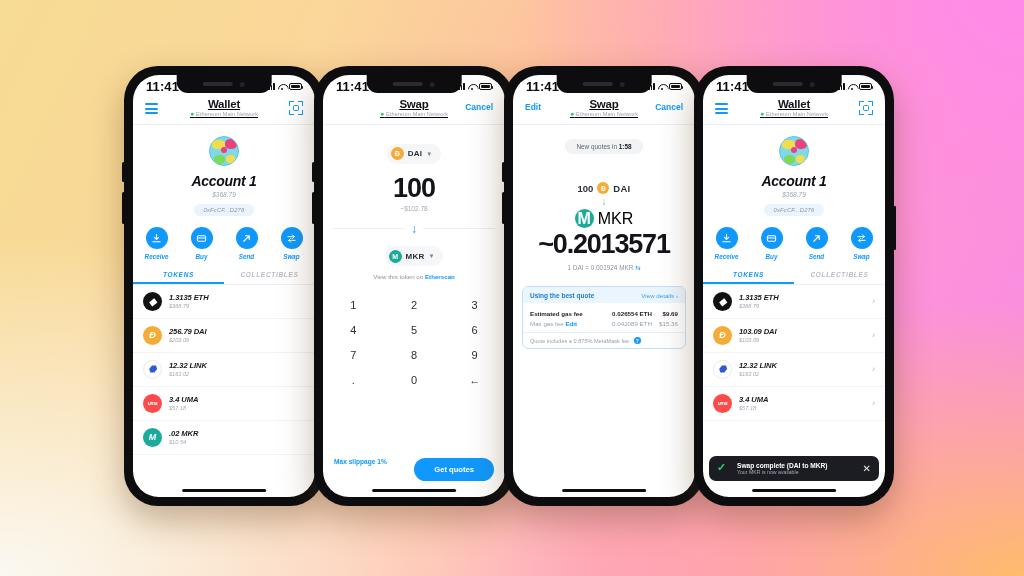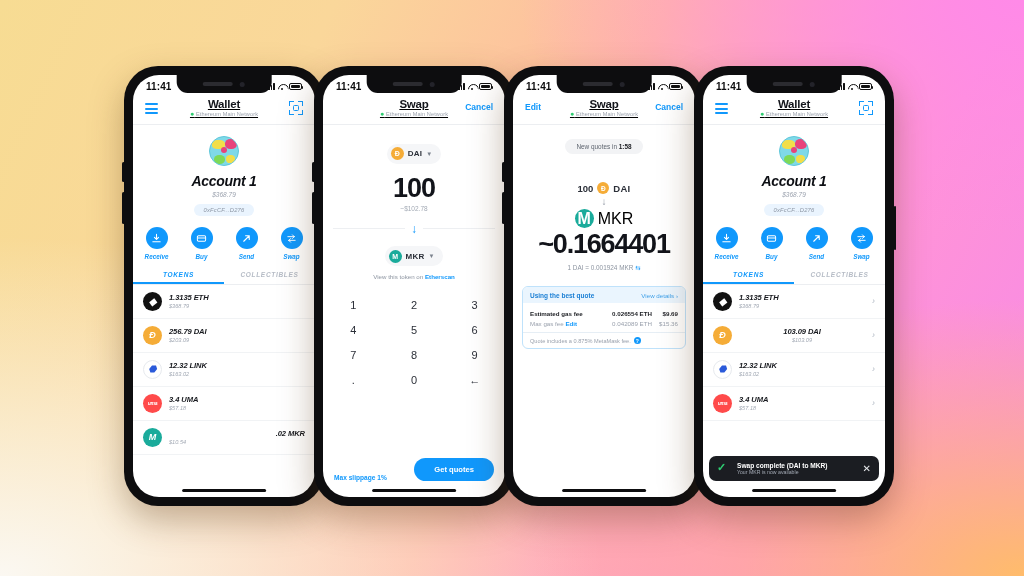--- a/index.html
+++ b/index.html
@@ -39,21 +39,21 @@
   .notch .speaker { width: 30px; height: 3.2px; background: #2b2b30; border-radius: 3px; }
   .notch .cam { width: 5px; height: 5px; background: #23232a; border-radius: 50%; }
 
   
   .btn-side { position: absolute; background: #0d0d0f; border-radius: 2px; }
 
   
   .statusbar {
     height: 20px; padding: 3px 13px 0 13px;
     display: flex; align-items: center; justify-content: space-between;
-    font-size: 10px; font-weight: bold; color: #0b0b0d; letter-spacing: .1px;
+    font-size: 13px; font-weight: bold; color: #0b0b0d; letter-spacing: .1px;
   }
   .status-right { display: flex; align-items: center; gap: 2.5px; }
   .sig { display: flex; align-items: flex-end; gap: 1px; height: 7px; }
   .sig i { width: 1.6px; background: #111; display: block; border-radius: .5px; }
   .sig i:nth-child(1){height:2.5px} .sig i:nth-child(2){height:4px}
   .sig i:nth-child(3){height:5.5px} .sig i:nth-child(4){height:7px}
   .wifi { width: 9px; height: 7px; position: relative; }
   .wifi::before {
     content:""; position:absolute; left:0; top:1px; width:9px; height:9px;
     border:1.6px solid #111; border-radius:50%;
@@ -152,21 +152,21 @@
   .divider-arrow { display: flex; align-items: center; gap: 0; margin: 11px 10px 10px 10px; }
   .divider-arrow .ln { flex: 1; height: 1px; background: #edeff2; }
   .divider-arrow .ar { color: #1098fc; font-size: 12px; line-height: 1; padding: 0 6px; font-weight: bold; }
   .etherscan-line { font-size: 6.2px; color: #8d95a1; margin-top: 7px; }
   .etherscan-line b { color: #1098fc; }
 
   .keypad { display: grid; grid-template-columns: repeat(3,1fr); margin-top: 12px; }
   .key { text-align: center; padding: 6.5px 0; font-size: 11px; color: #2b2f38; }
   .swap-footer {
     position: absolute; left: 0; right: 0; bottom: 16px;
-    display: flex; align-items: flex-end; justify-content: space-between; padding: 0 11px;
+    display: flex; align-items: flex-start; justify-content: space-between; padding: 0 11px;
   }
   .slip { font-size: 6.6px; font-weight: bold; color: #1098fc; }
   .getquotes {
     background: #1098fc; color: #fff; font-size: 7.6px; font-weight: bold;
     padding: 7px 20px; border-radius: 16px; white-space: nowrap;
   }
 
   
   .quote-body { padding-top: 10px; text-align: center; }
   .newquotes {
@@ -364,21 +364,21 @@
           <div class="token-row">
             <span class="tk-icon" style="background:#ff4a4a;color:#fff;font-size:5px;letter-spacing:-.3px;">uma</span>
             <span class="tk-meta" style="text-align:left;">
               <span class="tk-amt" style="display:block;">3.4 UMA</span>
               <span class="tk-fiat" style="display:block;">$57.18</span>
             </span>
           </div>
           <div class="token-row">
             <span class="tk-icon" style="background:#1aab9b;color:#fff;font-size:9px;">M</span>
             <span class="tk-meta" style="text-align:left;">
-              <span class="tk-amt" style="display:block;text-align:right;">.02 MKR</span>
+              <span class="tk-amt" style="display:block;">.02 MKR</span>
               <span class="tk-fiat" style="display:block;">$10.54</span>
             </span>
           </div>
         </div>
       </div>
       <div class="homebar"></div>
     </div>
   </div>
 
   <div class="phone" style="left:314px; top:66px; width:200px; height:440px;">
@@ -506,21 +506,21 @@
         <div class="q-from">
           <span class="num">100</span>
           <span class="tk-icon" style="background:#f5ac37;color:#fff;">Đ</span>
           <span class="sym">DAI</span>
         </div>
         <div class="q-arrow">↓</div>
         <div class="q-to">
           <span class="tk-icon" style="background:#1aab9b;color:#fff;">M</span>
           <span class="sym">MKR</span>
         </div>
-        <div class="q-big">~0.1664401</div>
+        <div class="q-big">~0.2013571</div>
         <div class="q-rate">
           <span>1 DAI = 0.001924 MKR</span> <span class="refresh">⇆</span>
         </div>
 
         <div class="quote-card">
           <div class="qc-head">
             <span class="t">Using the best quote</span>
             <span class="v">View details ›</span>
           </div>
           <div class="qc-rows">
@@ -646,21 +646,21 @@
           <div class="token-row">
             <span class="tk-icon" style="background:#111;color:#fff;font-size:10px;">◆</span>
             <span class="tk-meta" style="text-align:left;">
               <span class="tk-amt" style="display:block;">1.3135 ETH</span>
               <span class="tk-fiat" style="display:block;">$368.79</span>
             </span>
             <span class="chev">›</span>
           </div>
           <div class="token-row">
             <span class="tk-icon" style="background:#f5ac37;color:#fff;font-size:9px;">Đ</span>
-            <span class="tk-meta" style="text-align:center;">
+            <span class="tk-meta" style="text-align:left;">
               <span class="tk-amt" style="display:block;">103.09 DAI</span>
               <span class="tk-fiat" style="display:block;">$103.09</span>
             </span>
             <span class="chev">›</span>
           </div>
           <div class="token-row">
             <span class="tk-icon" style="background:#fff;border:1px solid #e7eaee;color:#2a5ada;font-size:9px;">⬣</span>
             <span class="tk-meta" style="text-align:left;">
               <span class="tk-amt" style="display:block;">12.32 LINK</span>
               <span class="tk-fiat" style="display:block;">$163.02</span>

